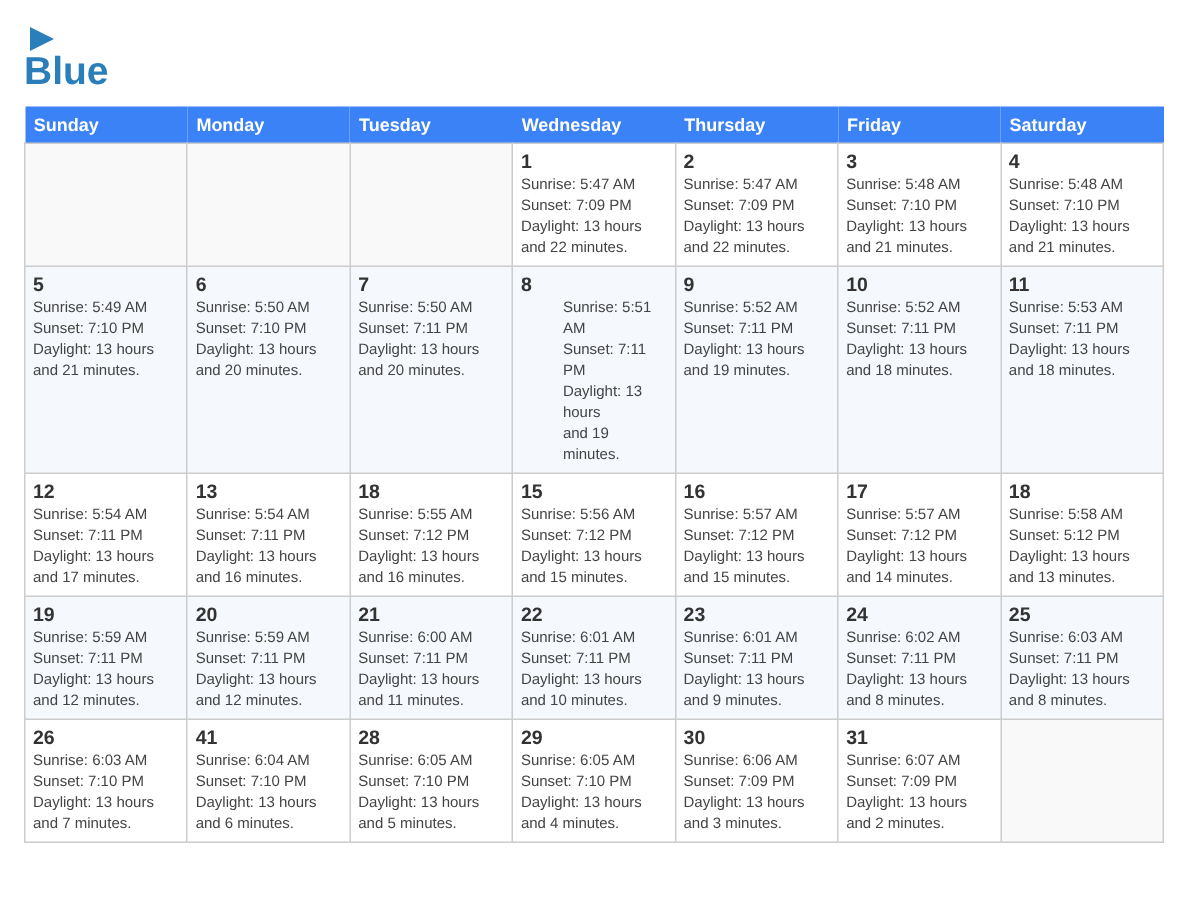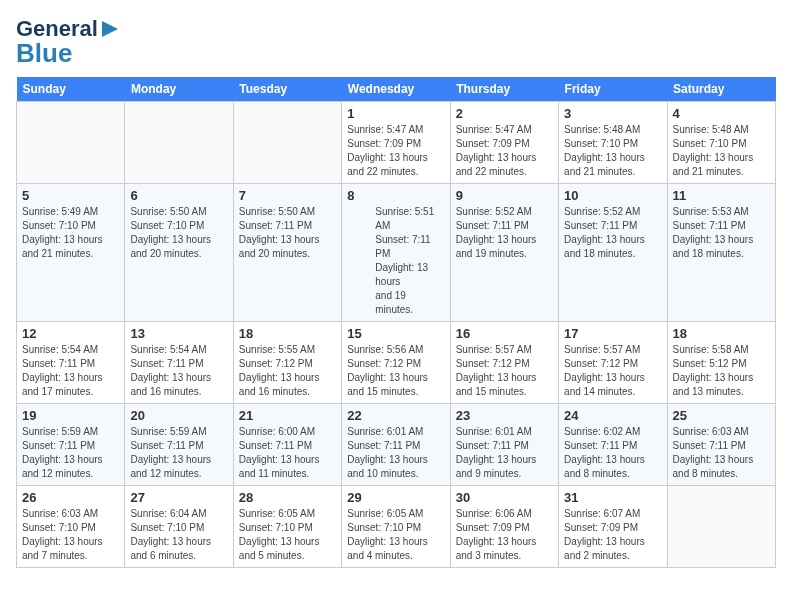--- a/index.html
+++ b/index.html
@@ -75,21 +75,20 @@
     tbody tr:nth-child(even) td.empty {
       background: #f0f0f0;
     }
   </style>
 </head>
 <body>
 
 <div class="header">
   <div class="logo">
     <div style="display:flex;align-items:center;">
-      <span style="font-size:22px;font-weight:bold;color:#1a3a5c;">General</span>
       <svg width="20" height="20" viewBox="0 0 20 20" style="margin-left:2px;">
         <polygon points="2,2 18,10 2,18" fill="#2a7fba"></polygon>
       </svg>
     </div>
     <span style="font-size:26px;font-weight:bold;color:#2a7fba;margin-top:-4px;">Blue</span>
   </div>
   <div class="title-block">
     <h1></h1>
     <h2></h2>
   </div>
@@ -296,21 +295,21 @@
       </tr>
       <tr>
         <td>
           <span class="day-num">26</span>
           <div class="cell-info" style="white-space: pre-line;">Sunrise: 6:03 AM
 Sunset: 7:10 PM
 Daylight: 13 hours
 and 7 minutes.</div>
         </td>
         <td>
-          <span class="day-num">27</span>
+          <span class="day-num">41</span>
           <div class="cell-info" style="white-space: pre-line;">Sunrise: 6:04 AM
 Sunset: 7:10 PM
 Daylight: 13 hours
 and 6 minutes.</div>
         </td>
         <td>
           <span class="day-num">28</span>
           <div class="cell-info" style="white-space: pre-line;">Sunrise: 6:05 AM
 Sunset: 7:10 PM
 Daylight: 13 hours

